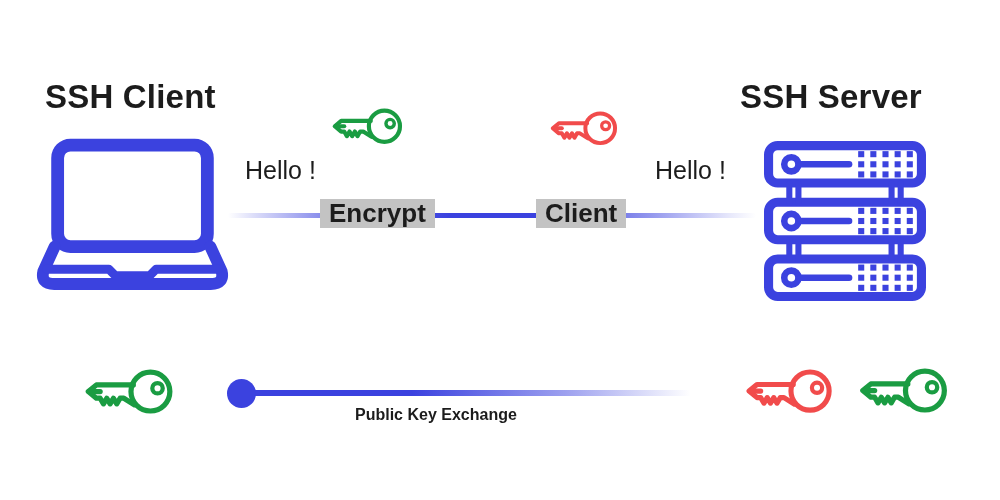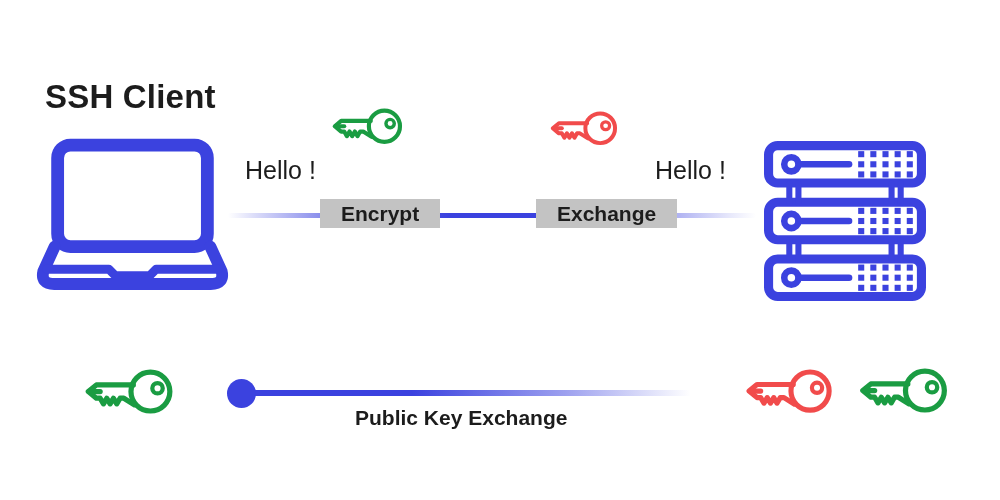--- a/index.html
+++ b/index.html
@@ -17,22 +17,22 @@
   .title.server { left:740px; top:78px; }
   .msg {
     position:absolute; font-size:25px; font-weight:normal; color:var(--text);
     white-space:nowrap;
   }
   .msg.hello-left  { left:245px; top:156px; }
   .msg.ciphertext  { left:437px; top:154px; }
   .msg.hello-right { left:655px; top:156px; }
   .tag {
     position:absolute; background:var(--label-bg); color:var(--text);
-    font-size:21px; font-weight:bold; line-height:29px; height:29px;
-    padding:0 21px; white-space:nowrap; z-index:2;
+    font-size:26px; font-weight:bold; line-height:29px; height:29px;
+    padding:0 9px; white-space:nowrap; z-index:2;
   }
   .tag.encrypt { left:320px; top:199px; }
   .tag.decrypt { left:536px; top:199px; }
   .hline { position:absolute; border-radius:3px; z-index:1; }
   .hline.transport {
     left:228px; top:213px; width:528px; height:5px;
     background:linear-gradient(90deg,
       rgba(59,66,223,0) 0%, rgba(59,66,223,0.18) 5%,
       rgba(59,66,223,0.75) 22%, #3b42df 42%, #3b42df 62%,
       rgba(59,66,223,0.55) 80%, rgba(59,66,223,0.12) 95%,
@@ -42,21 +42,21 @@
     left:241px; top:390px; width:450px; height:6px;
     background:linear-gradient(90deg,
       #3b42df 0%, #3b42df 38%, rgba(59,66,223,0.5) 72%,
       rgba(59,66,223,0) 100%);
   }
   .dot {
     position:absolute; left:227px; top:379px; width:29px; height:29px;
     border-radius:50%; background:var(--accent-blue); z-index:2;
   }
   .exchange-label {
-    position:absolute; left:355px; top:406px; font-size:21px; font-weight:bold;
+    position:absolute; left:355px; top:406px; font-size:16px; font-weight:bold;
     color:var(--text); white-space:nowrap;
   }
   .icon { position:absolute; }
   .icon svg { display:block; width:100%; height:100%; }
   .laptop  { left:34px;  top:138px; width:197px; height:158px; color:var(--accent-blue); }
   .rack    { left:764px; top:141px; width:162px; height:160px; color:var(--accent-blue); }
   .key-top-green { left:330px; top:105px; width:77px; height:44px; color:var(--key-green); }
   .key-top-red   { left:548px; top:108px; width:74px; height:42px; color:var(--key-red); }
   .key-bl-green  { left:82px;  top:365px; width:97px; height:55px; color:var(--key-green); }
   .key-br-red    { left:743px; top:365px; width:95px; height:54px; color:var(--key-red); }
@@ -118,20 +118,21 @@
       </g>
       <use href="#dotgrid" y="56"></use>
       <use href="#dotgrid" y="112"></use>
     </g>
   </symbol>
 </svg>
 
 <div class="canvas" style="--accent-blue: #3b42df; --key-green: #1a9c42; --key-red: #f14b4b; --label-bg: #c3c3c3; --text: #1c1c1c;">
 
   <div class="title client">SSH Client</div>
+  <div class="title server">SSH Server</div>
 
   <div class="icon laptop">
     <svg>
         <use href="#sym-laptop"></use>
       </svg>
   </div>
   <div class="icon rack">
     <svg>
         <use href="#sym-rack"></use>
       </svg>
@@ -146,21 +147,21 @@
     <svg>
         <use href="#sym-key"></use>
       </svg>
   </div>
 
   <div class="msg hello-left">Hello !</div>
   <div class="msg hello-right">Hello !</div>
 
   <div class="hline transport"></div>
   <div class="tag encrypt">Encrypt</div>
-  <div class="tag decrypt">Exchange</div>
+  <div class="tag decrypt">Client</div>
 
   <div class="icon key-bl-green">
     <svg>
         <use href="#sym-key"></use>
       </svg>
   </div>
   <div class="dot"></div>
   <div class="hline exchange"></div>
   <div class="exchange-label">Public Key Exchange</div>
   <div class="icon key-br-red">

